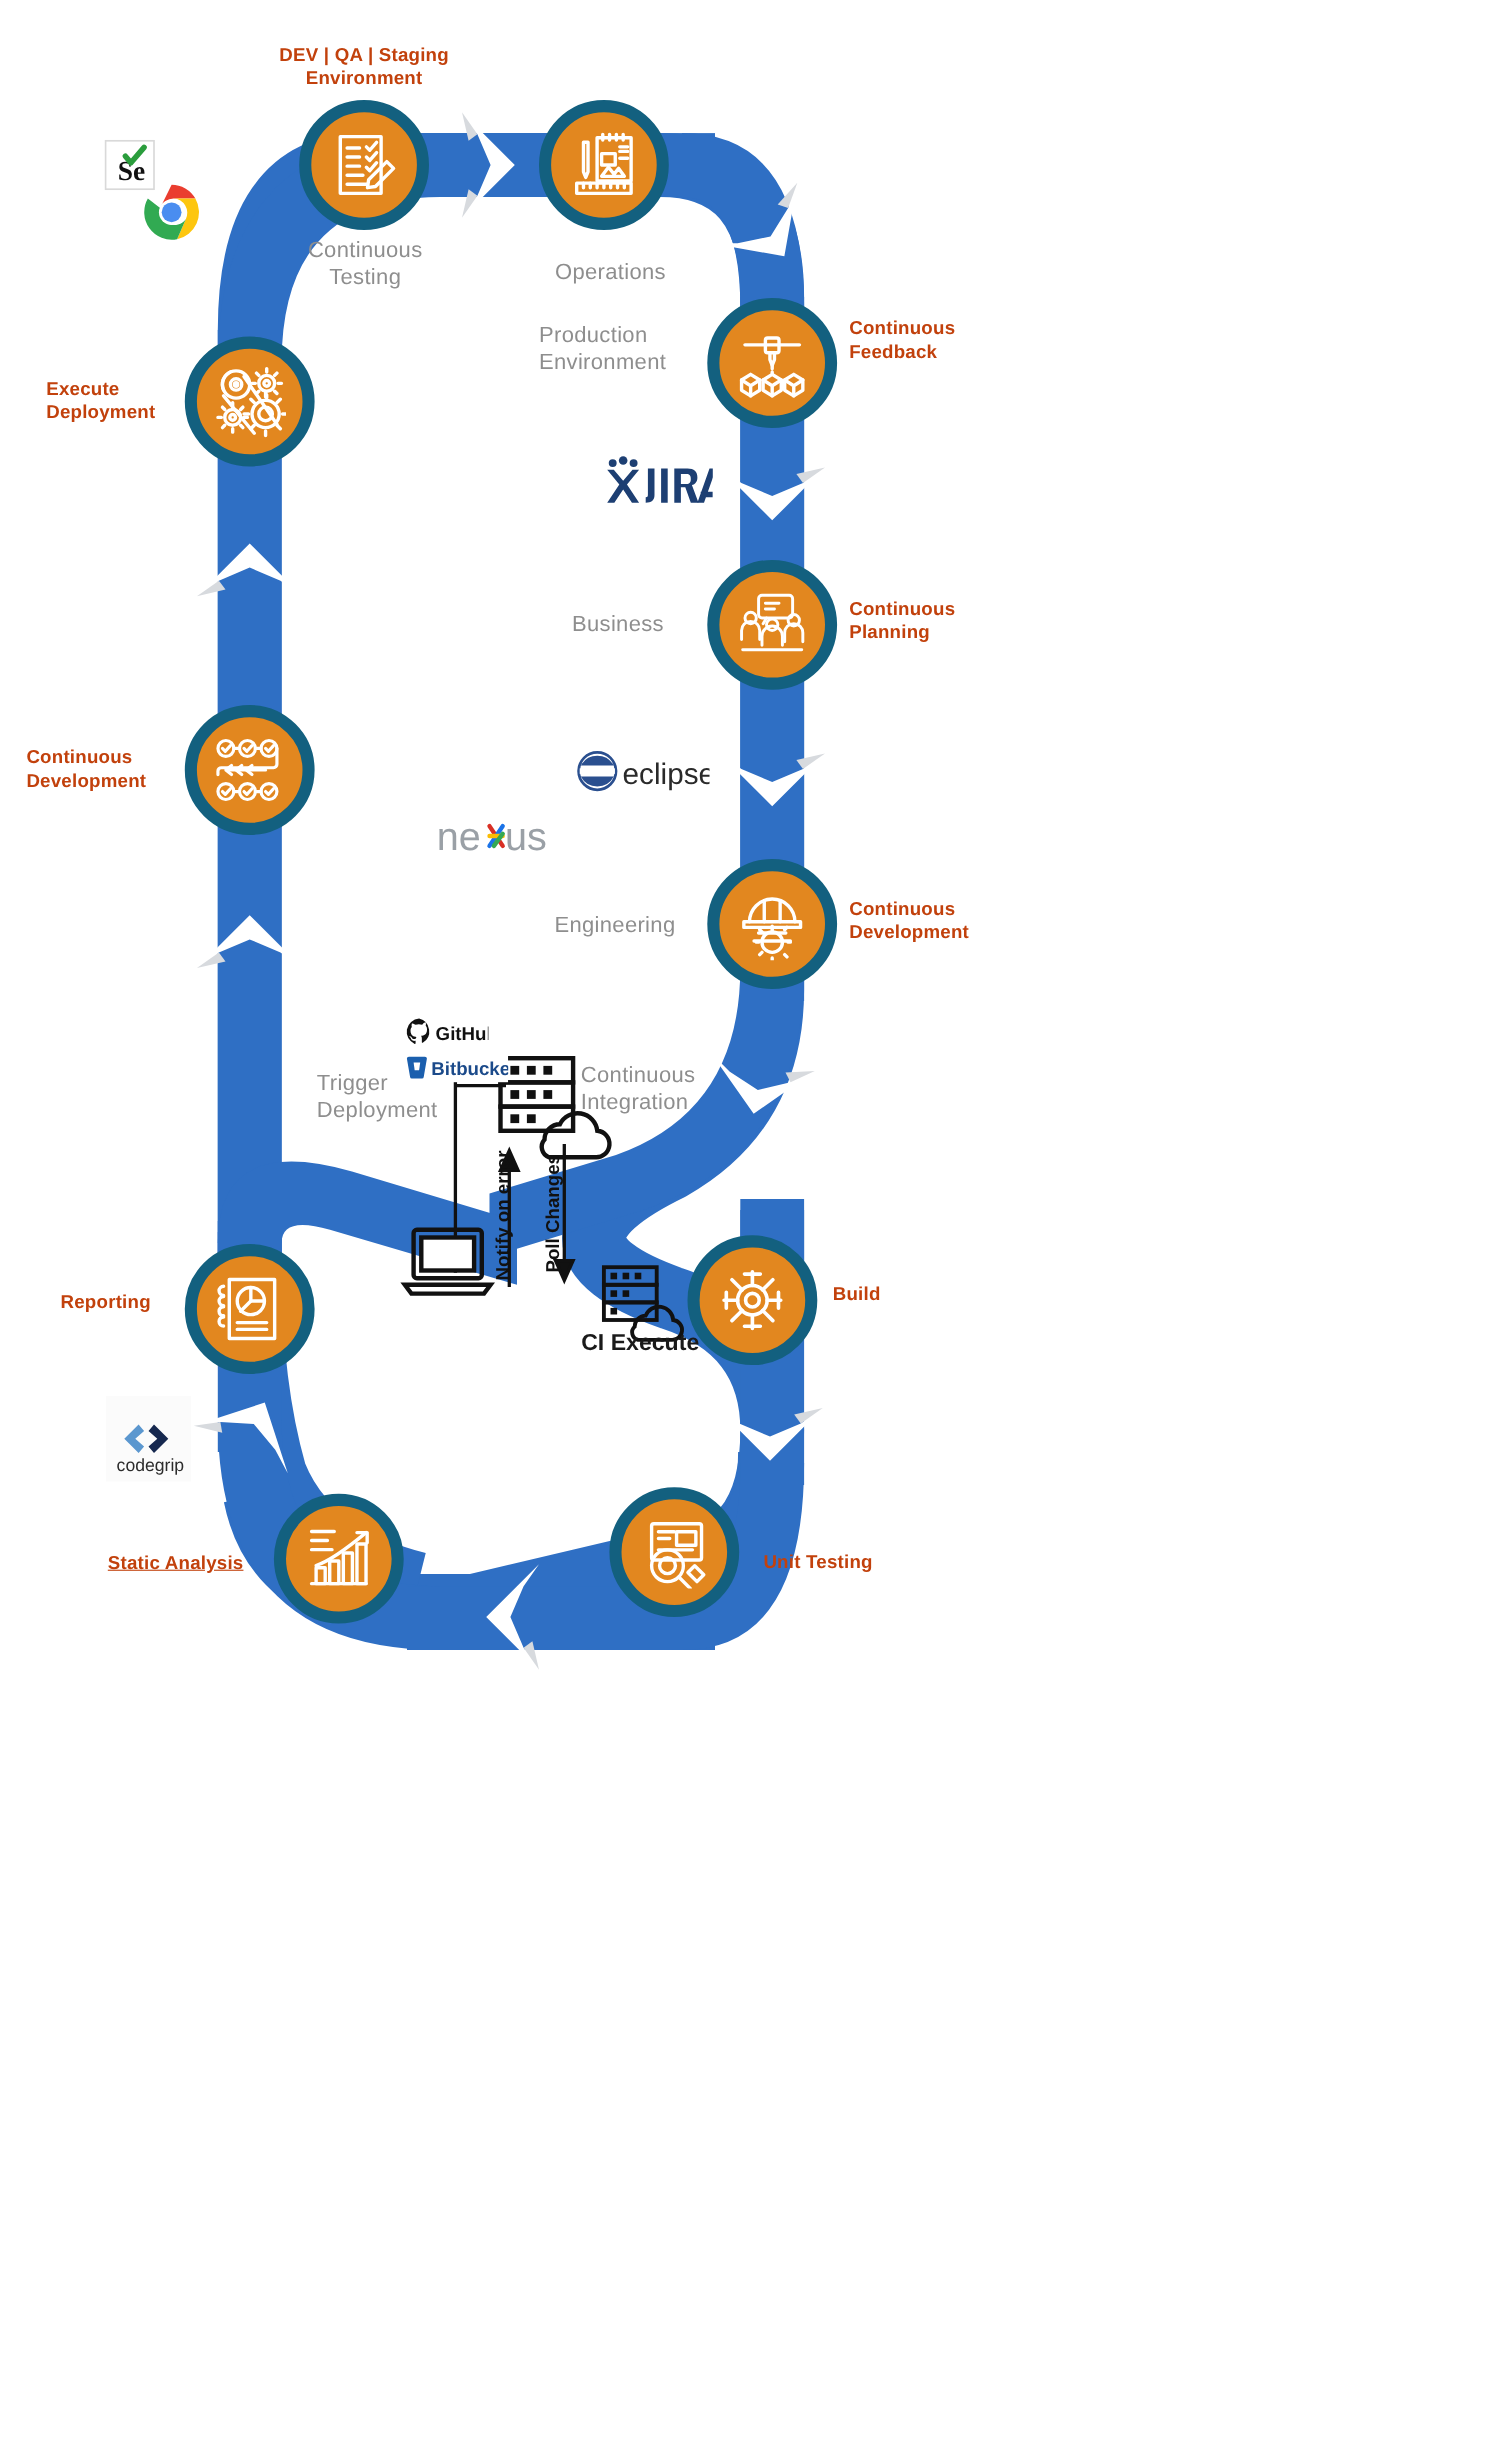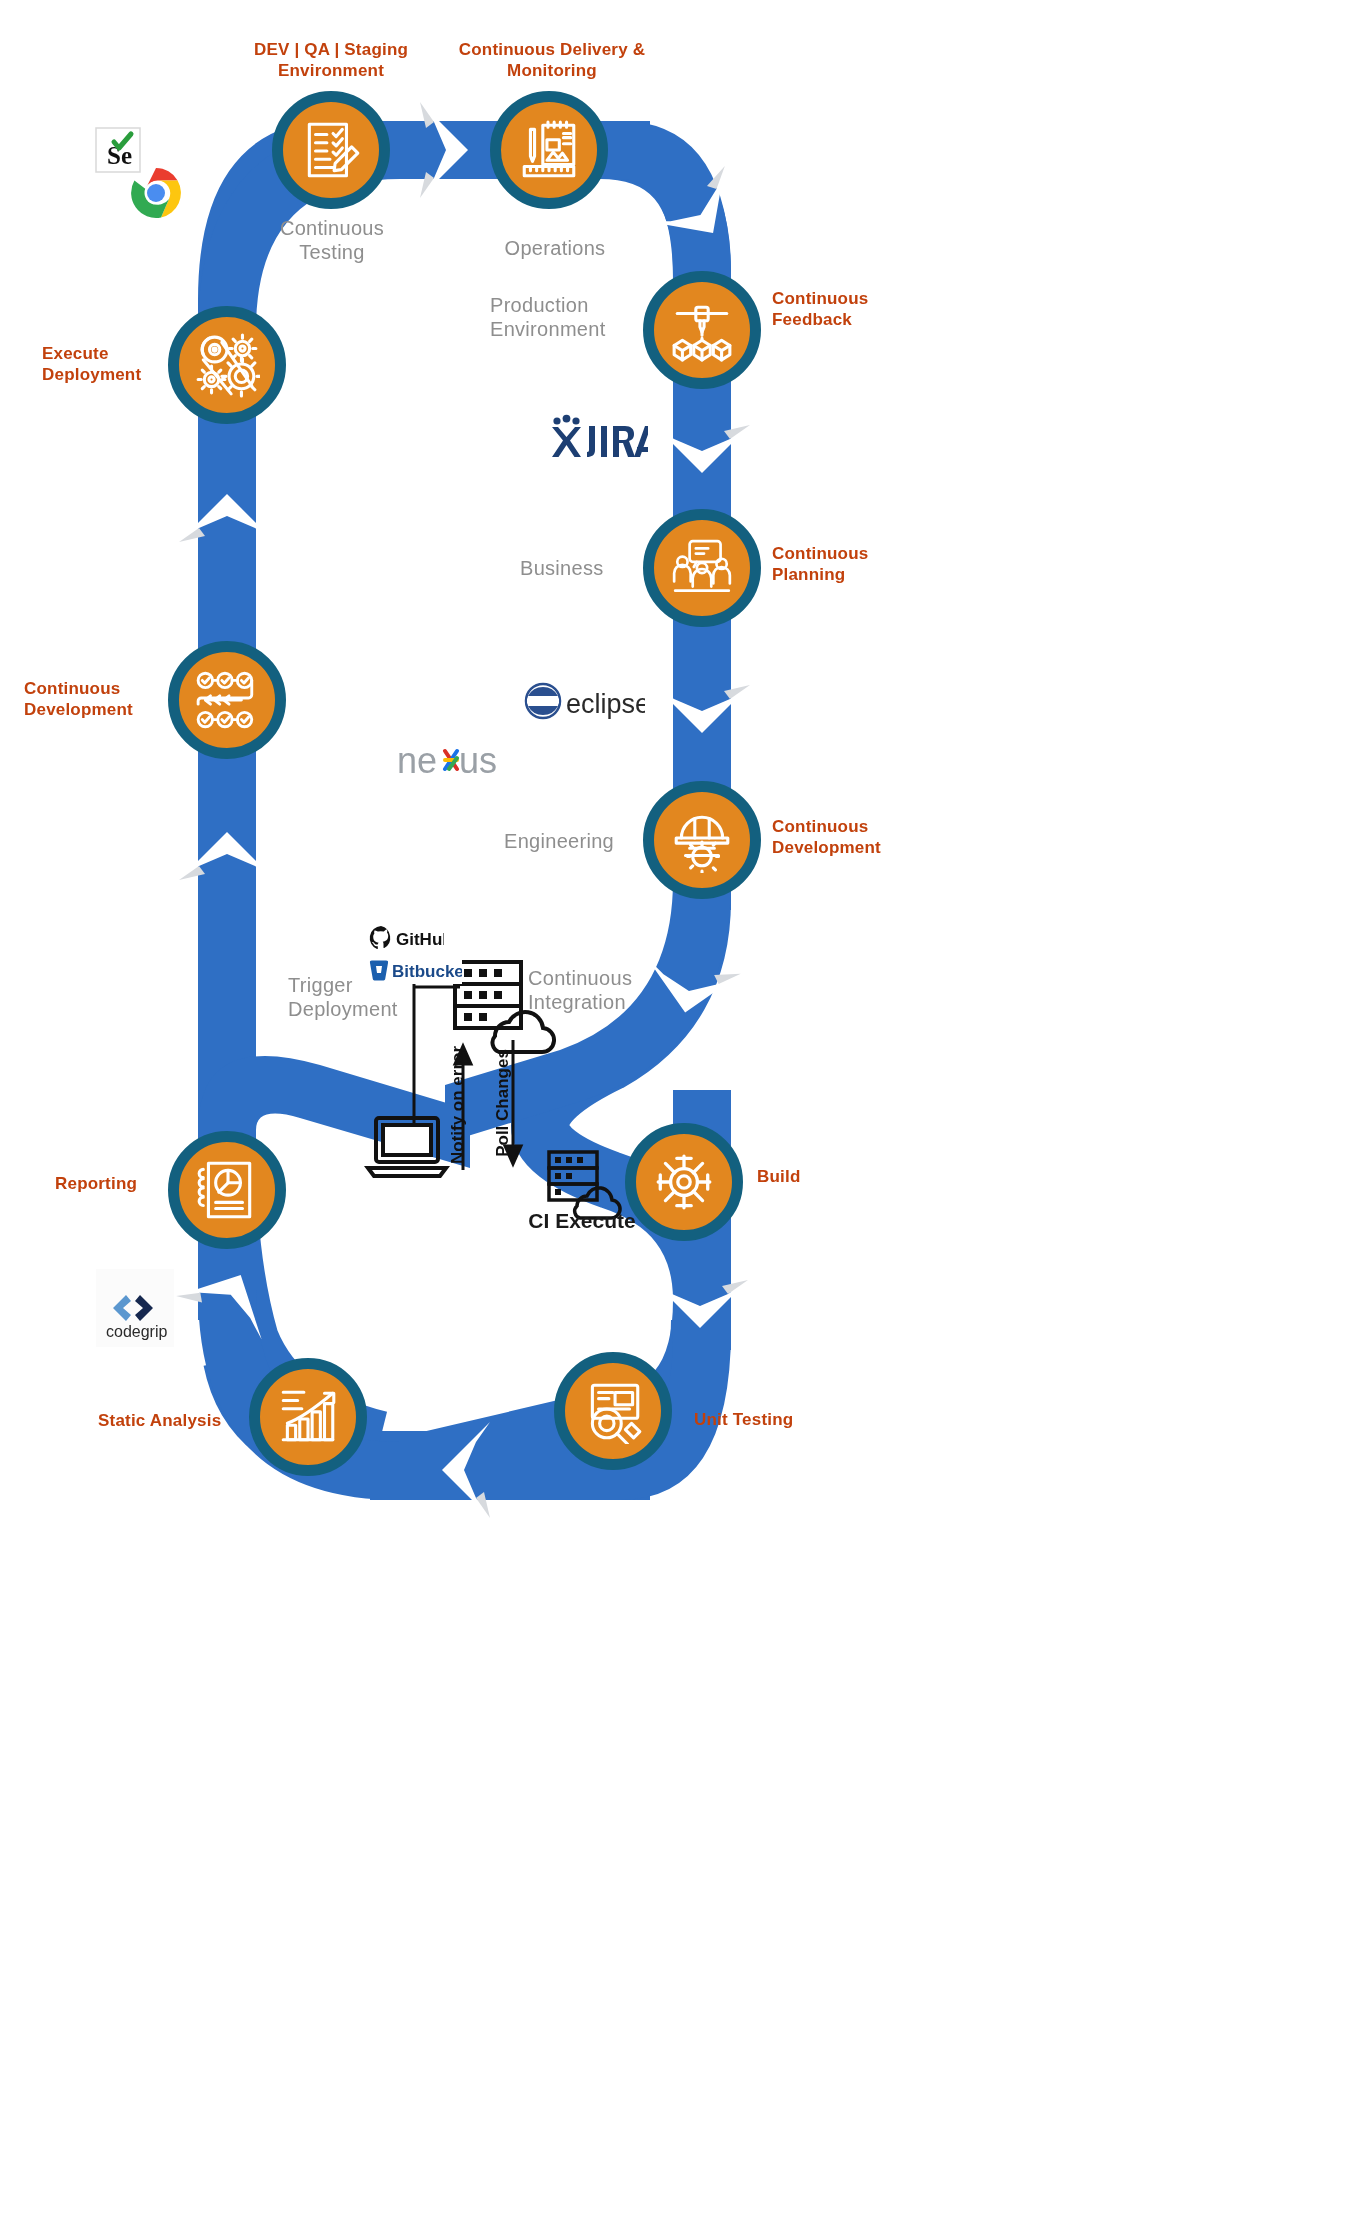--- a/index.html
+++ b/index.html
@@ -446,22 +446,20 @@
     <svg width="78" height="78" viewBox="0 0 78 78" class="logo-img">
       <rect x="0" y="0" width="78" height="78" fill="#fbfbfb"></rect>
       <path d="M30 26 L17 39 L30 52 L35 46 L27 39 L35 32 Z" fill="#5b97cf"></path>
       <path d="M44 26 L57 39 L44 52 L39 46 L47 39 L39 32 Z" fill="#16284f"></path>
       <text x="10" y="68" font-family="Liberation Sans, sans-serif" font-size="16" fill="#2b2b2b">codegrip</text>
     </svg>
   </div>
 
   <div class="lbl bold c" style="left:236px;top:40px;width:190px;">DEV | QA | Staging
 Environment</div>
-  <div class="lbl bold c" style="left:447px;top:40px;width:210px;">Continuous Delivery &amp;
-Monitoring</div>
   <div class="lbl soft c" style="left:262px;top:216px;width:140px;">Continuous
 Testing</div>
   <div class="lbl soft c" style="left:490px;top:208px;width:130px;margin-top:28px;">Operations</div>
   <div class="lbl bold l" style="left:772px;top:289px;width:170px;">Continuous
 Feedback</div>
   <div class="lbl soft r" style="left:490px;top:293px;width:150px;">Production
 Environment</div>
   <div class="lbl bold l" style="left:30px;top:344px;width:145px;margin-left:12px;">Execute
 Deployment</div>
   <div class="lbl bold l" style="left:772px;top:544px;width:170px;">Continuous
@@ -472,19 +470,19 @@
   <div class="lbl bold l" style="left:772px;top:817px;width:185px;">Continuous
 Development</div>
   <div class="lbl soft r" style="left:504px;top:829px;width:136px;">Engineering</div>
   <div class="lbl soft l" style="left:288px;top:973px;width:135px;">Trigger
 Deployment</div>
   <div class="lbl soft l" style="left:528px;top:966px;width:135px;">Continuous
 Integration</div>
   <div class="lbl bold l" style="left:55px;top:1174px;width:130px;">Reporting</div>
   <div class="lbl bold l" style="left:757px;top:1167px;width:100px;">Build</div>
   <div class="lbl dark c" style="left:517px;top:1208px;width:130px;">CI Execute</div>
-  <div class="lbl bold l" style="left:98px;top:1411px;width:170px;">Static Analysis</div>
+  <div class="lbl bold l" style="left:98px;top:1411px;width:170px;text-decoration:underline;">Static Analysis</div>
   <div class="lbl bold l" style="left:694px;top:1410px;width:150px;">Unit Testing</div>
 
   <div class="vtxt" style="left:398px;top:1095px;width:120px;text-align:center;transform:rotate(-90deg);">Notify on error</div>
   <div class="vtxt" style="left:444px;top:1093px;width:118px;text-align:center;transform:rotate(-90deg);">Poll Changes</div>
 
 </div>
 
 </body></html>

